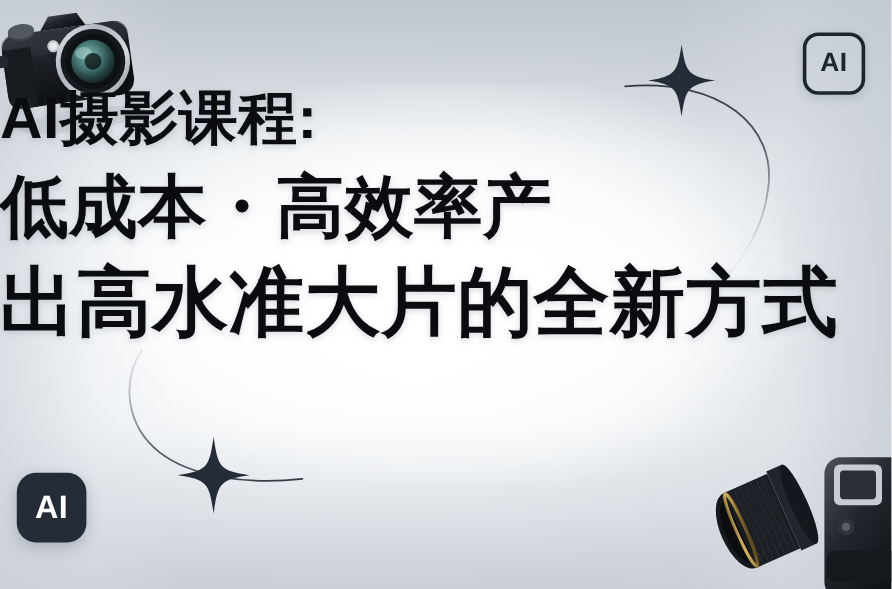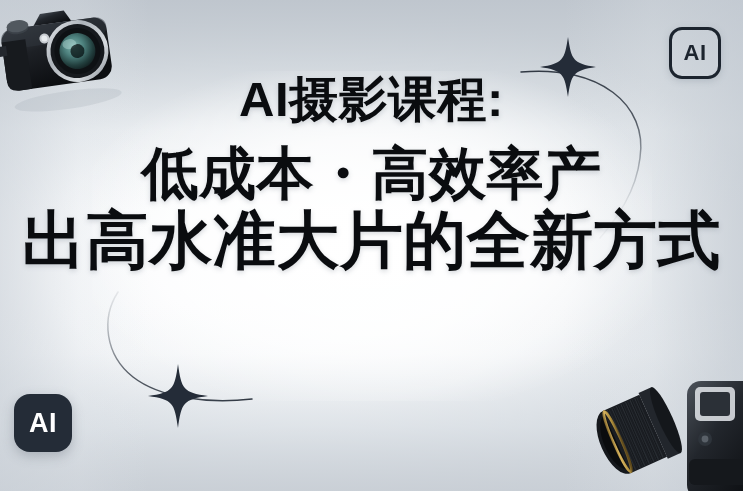--- a/index.html
+++ b/index.html
@@ -82,38 +82,38 @@
     position: absolute;
     inset: 0;
     pointer-events: none;
   }
 
   
   .headline {
     position: absolute;
     left: 0; right: 0;
     top: 74px;
-    text-align: center;
+    text-align: left;
     z-index: 6;
   }
   .line {
     color: #0a0c0f;
     font-weight: 700;
     letter-spacing: 0.5px;
     line-height: 1.03;
     white-space: nowrap;
     text-shadow: 0 2px 5px rgba(120,130,142,0.30);
   }
   .line-1 {
     font-size: 49px;
     margin-bottom: 20px;
   }
   .line-2 {
     font-size: 57px;
-    margin-bottom: 5px;
+    margin-bottom: 17px;
   }
   .line-3 {
     font-size: 63px;
   }
 
   
   .badge-outline {
     position: absolute;
     right: 22px;
     top: 27px;

